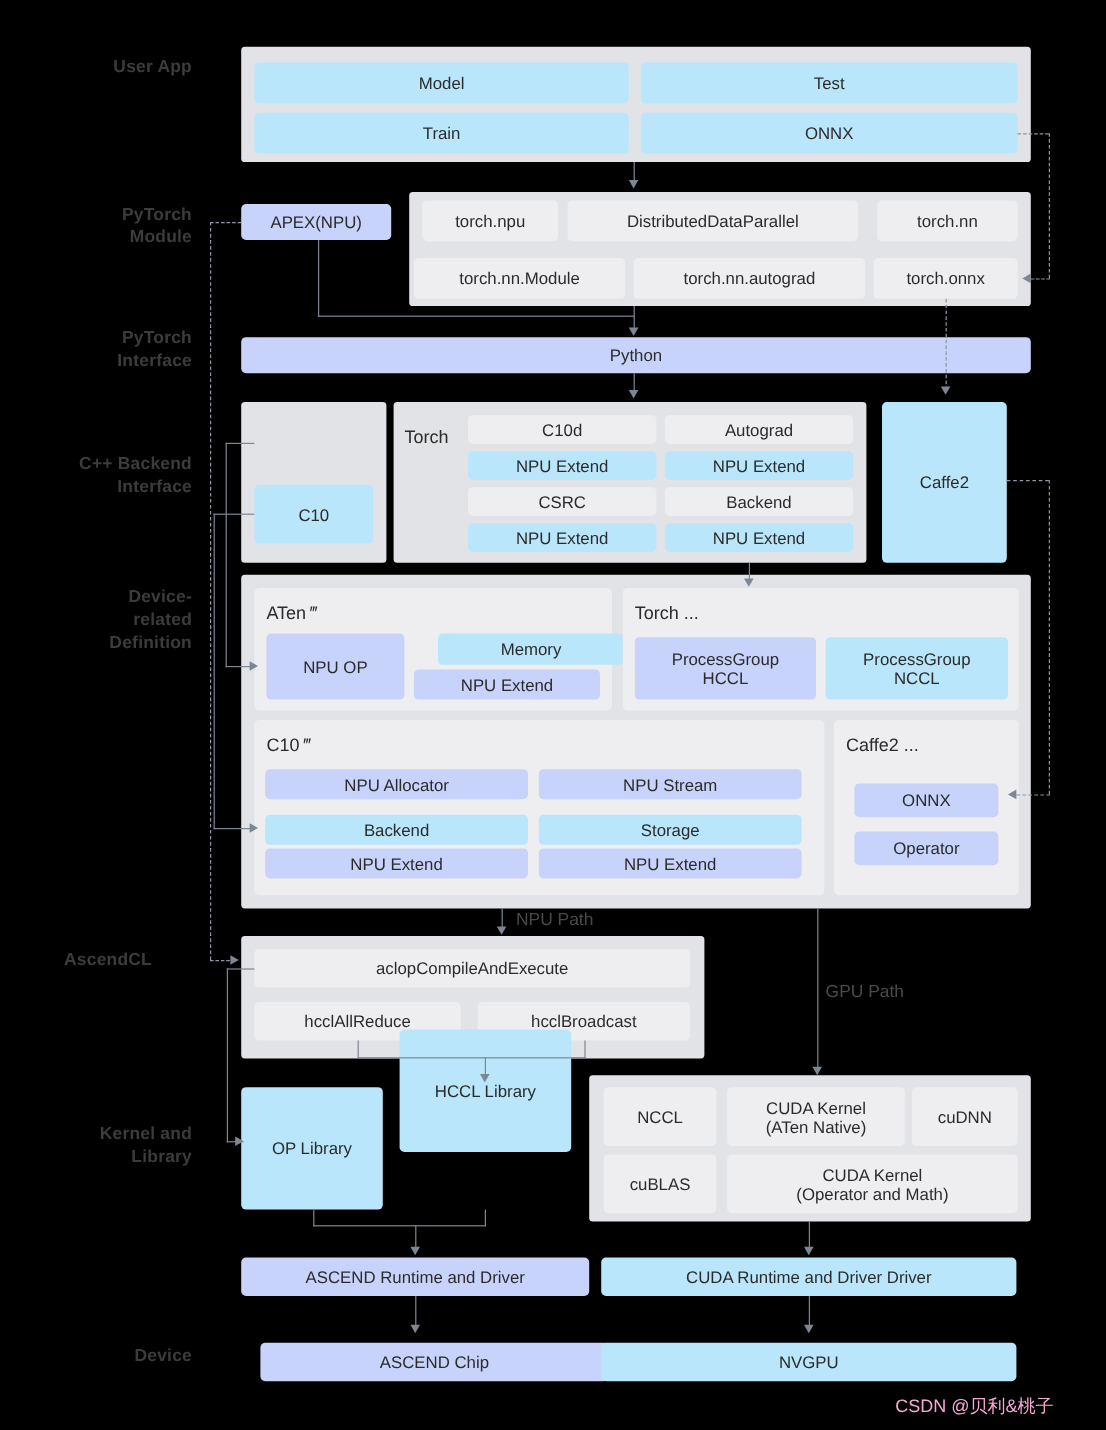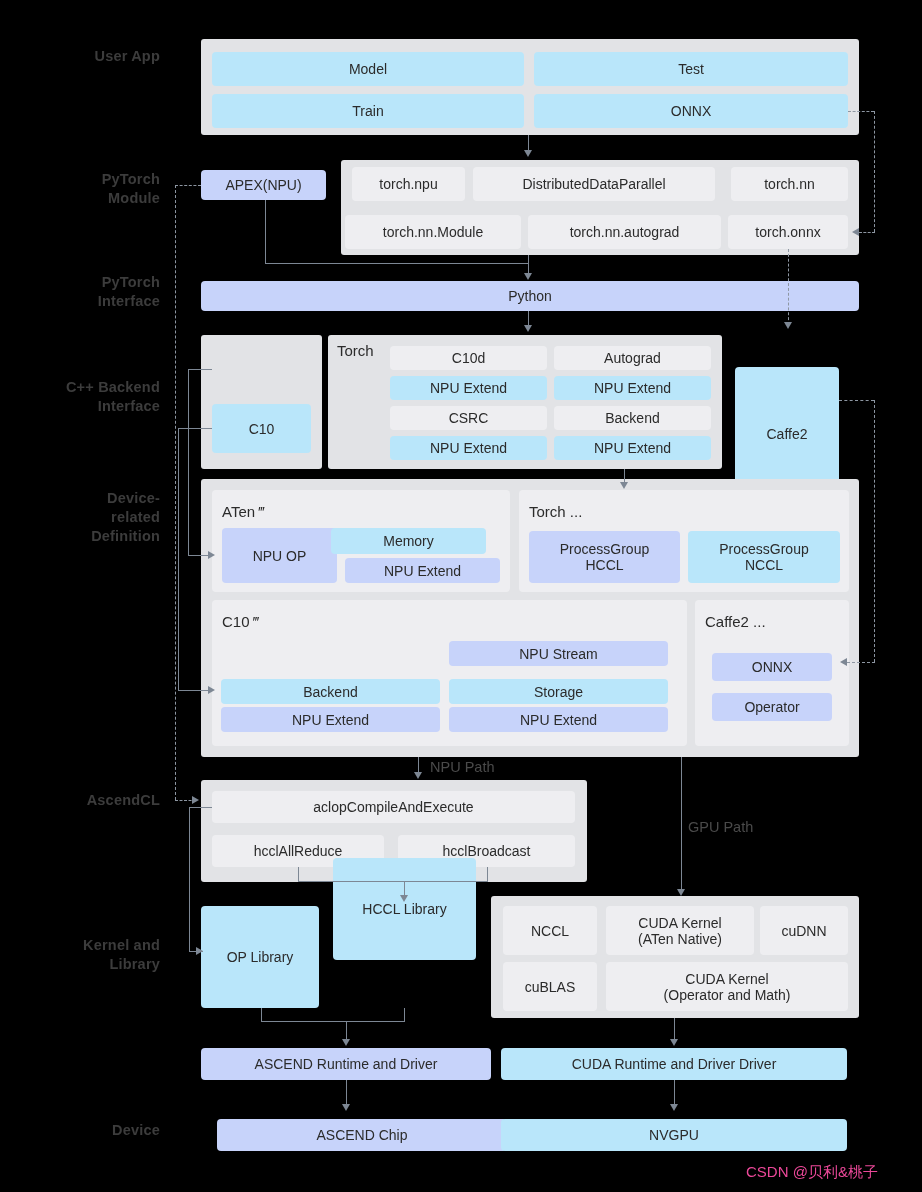--- a/index.html
+++ b/index.html
@@ -29,33 +29,33 @@
   .dsh-v{position:absolute;width:0;border-left:1.4px dashed #8d96a2;}
   .dsh-h{position:absolute;height:0;border-top:1.4px dashed #8d96a2;}
   .arw{position:absolute;width:0;height:0;}
   .arw-d{border-left:4.5px solid transparent;border-right:4.5px solid transparent;
          border-top:7px solid #7d8794;}
   .arw-r{border-top:4.5px solid transparent;border-bottom:4.5px solid transparent;
          border-left:7px solid #7d8794;}
   .arw-l{border-top:4.5px solid transparent;border-bottom:4.5px solid transparent;
          border-right:7px solid #7d8794;}
   .pathlbl{position:absolute;color:#4a4a4a;font-size:14.5px;}
-  .wm{position:absolute;color:#ec4899;font-size:15px;}
+  .wm{position:absolute;color:#f9a8d4;font-size:15px;}
 </style>
 </head>
 <body>
 
 <div id="stage">
 
   <div class="rail" style="top:47px;">User App</div>
   <div class="rail" style="top:170px;">PyTorch<br>Module</div>
   <div class="rail" style="top:273px;">PyTorch<br>Interface</div>
   <div class="rail" style="top:378px;">C++ Backend<br>Interface</div>
   <div class="rail" style="top:489px;">Device-<br>related<br>Definition</div>
-  <div class="rail" style="top:791px;">AscendCL</div>
+  <div class="rail" style="top:791px;text-align:center;">AscendCL</div>
   <div class="rail" style="top:936px;">Kernel and<br>Library</div>
   <div class="rail" style="top:1121px;">Device</div>
 
   <div class="grp" style="left:201px;top:39px;width:658px;height:96px;"></div>
   <div class="cell blue" style="left:212px;top:52px;width:312px;height:34px;">Model</div>
   <div class="cell blue" style="left:534px;top:52px;width:314px;height:34px;">Test</div>
   <div class="cell blue" style="left:212px;top:94px;width:312px;height:34px;">Train</div>
   <div class="cell blue" style="left:534px;top:94px;width:314px;height:34px;">ONNX</div>
 
   <div class="cell peri" style="left:201px;top:170px;width:125px;height:30px;">APEX(NPU)</div>
@@ -66,49 +66,50 @@
   <div class="cell gray" style="left:345px;top:215px;width:176px;height:34px;">torch.nn.Module</div>
   <div class="cell gray" style="left:528px;top:215px;width:193px;height:34px;">torch.nn.autograd</div>
   <div class="cell gray" style="left:728px;top:215px;width:120px;height:34px;">torch.onnx</div>
 
   <div class="cell peri" style="left:201px;top:281px;width:658px;height:30px;">Python</div>
 
   <div class="grp" style="left:201px;top:335px;width:121px;height:134px;"></div>
   <div class="cell blue" style="left:212px;top:404px;width:99px;height:49px;">C10</div>
 
   <div class="grp" style="left:328px;top:335px;width:394px;height:134px;"></div>
-  <div class="sectitle" style="left:337px;top:342px;text-align:center;">Torch</div>
+  <div class="sectitle" style="left:337px;top:356px;text-align:center;">Torch</div>
   <div class="cell gray" style="left:390px;top:346px;width:157px;height:24px;">C10d</div>
   <div class="cell gray" style="left:554px;top:346px;width:157px;height:24px;">Autograd</div>
   <div class="cell blue" style="left:390px;top:376px;width:157px;height:24px;">NPU Extend</div>
   <div class="cell blue" style="left:554px;top:376px;width:157px;height:24px;">NPU Extend</div>
   <div class="cell gray" style="left:390px;top:406px;width:157px;height:24px;">CSRC</div>
   <div class="cell gray" style="left:554px;top:406px;width:157px;height:24px;">Backend</div>
   <div class="cell blue" style="left:390px;top:436px;width:157px;height:24px;">NPU Extend</div>
   <div class="cell blue" style="left:554px;top:436px;width:157px;height:24px;">NPU Extend</div>
 
-  <div class="cell blue" style="left:735px;top:335px;width:104px;height:134px;margin-top:32px;">Caffe2</div>
+  <div class="cell blue" style="left:735px;top:335px;width:104px;height:134px;">Caffe2</div>
 
   <div class="grp" style="left:201px;top:479px;width:658px;height:278px;"></div>
 
   <div class="grp2" style="left:212px;top:490px;width:298px;height:102px;"></div>
   <div class="sectitle" style="left:222px;top:503px;">ATen ‴</div>
   <div class="cell peri" style="left:222px;top:528px;width:115px;height:55px;">NPU OP</div>
-  <div class="cell blue" style="left:331px;top:528px;width:155px;height:26px;">Memory</div>
+  <div class="cell blue" style="left:365px;top:528px;width:155px;height:26px;">Memory</div>
   <div class="cell peri" style="left:345px;top:558px;width:155px;height:25px;">NPU Extend</div>
 
   <div class="grp2" style="left:519px;top:490px;width:330px;height:102px;"></div>
   <div class="sectitle" style="left:529px;top:503px;">Torch ...</div>
   <div class="cell peri" style="left:529px;top:531px;width:151px;height:52px;white-space:pre-line;">ProcessGroup
 HCCL</div>
   <div class="cell blue" style="left:688px;top:531px;width:152px;height:52px;white-space:pre-line;">ProcessGroup
 NCCL</div>
 
   <div class="grp2" style="left:212px;top:600px;width:475px;height:146px;"></div>
   <div class="sectitle" style="left:222px;top:613px;">C10 ‴</div>
+  <div class="cell peri" style="left:221px;top:641px;width:219px;height:25px;">NPU Allocator</div>
   <div class="cell peri" style="left:449px;top:641px;width:219px;height:25px;">NPU Stream</div>
   <div class="cell blue" style="left:221px;top:679px;width:219px;height:25px;">Backend</div>
   <div class="cell blue" style="left:449px;top:679px;width:219px;height:25px;">Storage</div>
   <div class="cell peri" style="left:221px;top:707px;width:219px;height:25px;">NPU Extend</div>
   <div class="cell peri" style="left:449px;top:707px;width:219px;height:25px;">NPU Extend</div>
 
   <div class="grp2" style="left:695px;top:600px;width:154px;height:146px;"></div>
   <div class="sectitle" style="left:705px;top:613px;">Caffe2 ...</div>
   <div class="cell peri" style="left:712px;top:653px;width:120px;height:28px;">ONNX</div>
   <div class="cell peri" style="left:712px;top:693px;width:120px;height:28px;">Operator</div>

